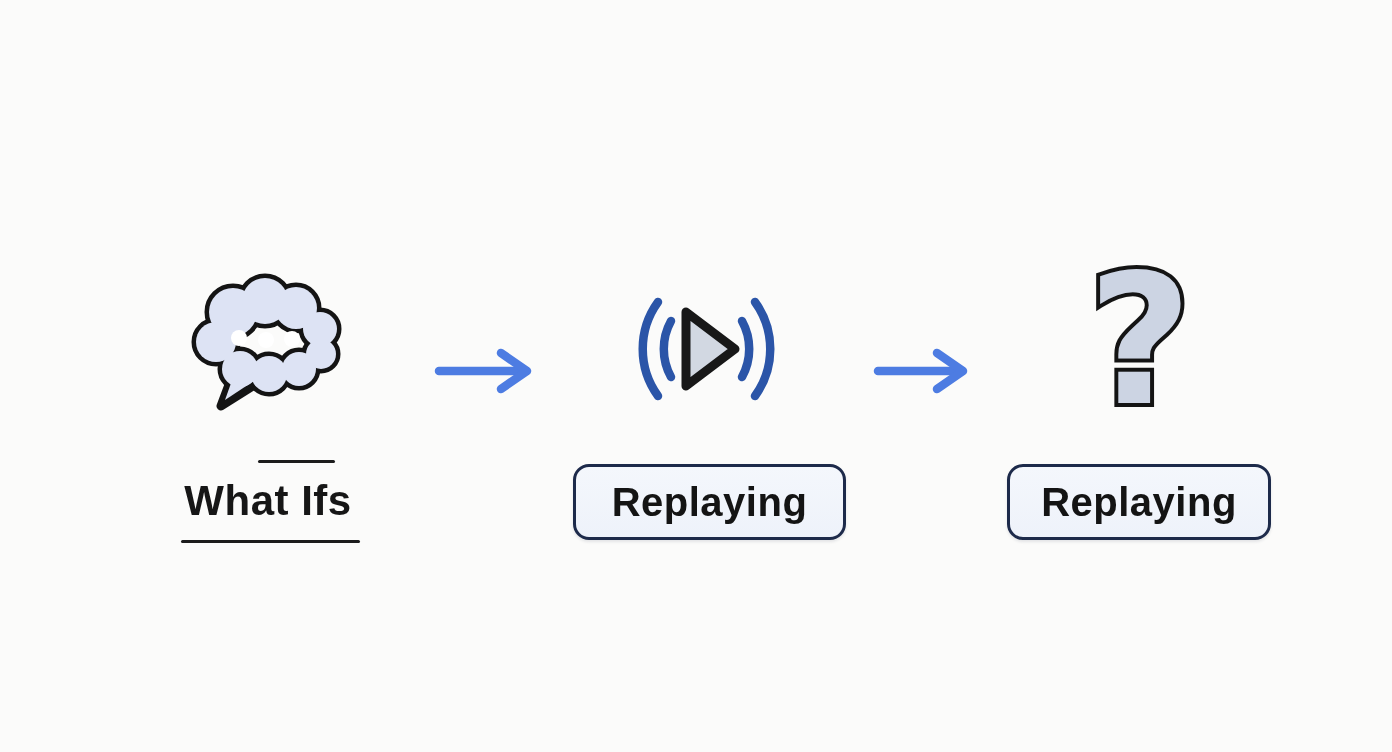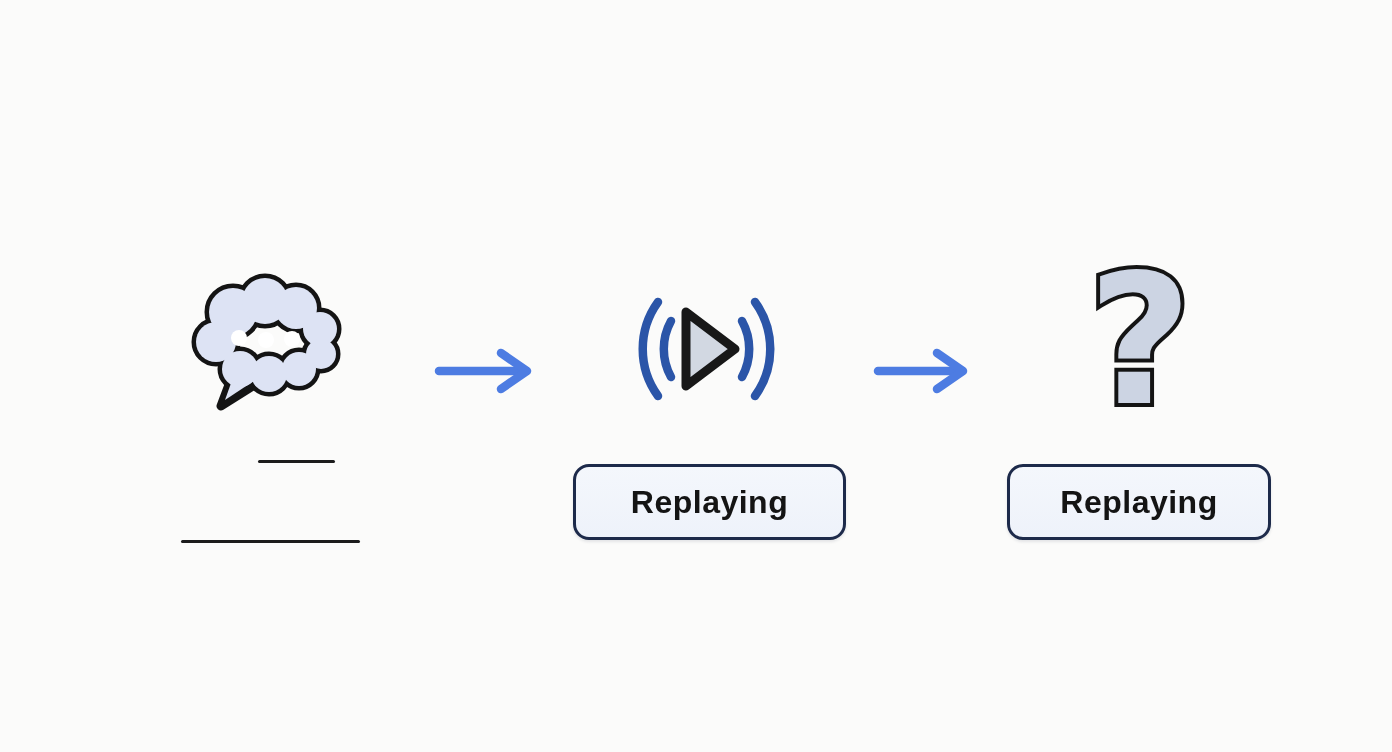--- a/index.html
+++ b/index.html
@@ -52,21 +52,21 @@
   
   .label-box{
     position:absolute;
     box-sizing:border-box;
     height:76px;
     border:3.5px solid #1d2a4a;
     border-radius:16px;
     background:linear-gradient(180deg,#f4f7fc 0%,#eef2fa 100%);
     box-shadow:0 2px 3px rgba(20,30,60,0.10);
     display:flex;align-items:center;justify-content:center;
-    font-size:32px;font-weight:700;color:#141414;
+    font-size:40px;font-weight:700;color:#141414;
     letter-spacing:0.5px;
   }
   .box-replaying{left:573px;top:464px;width:273px;}
   .box-indecision{left:1007px;top:464px;width:264px;}
 </style>
 </head>
 <body>
 
 <div class="stage">
 
@@ -128,20 +128,21 @@
       <path d="M 67 7 L 93 25 L 67 43"></path>
     </g>
   </svg>
 
   <svg class="icon-svg qm-icon" width="110" height="155" viewBox="0 0 110 155" aria-hidden="true">
     <text class="qm-text" x="55" y="145" text-anchor="middle" font-size="180" fill="#ccd4e3" stroke="#141414" stroke-width="8">?</text>
   </svg>
 
   <div class="whatifs-wrap">
     <div class="rule rule-top"></div>
+    <div class="whatifs-label">What Ifs</div>
     <div class="rule rule-bottom"></div>
   </div>
 
   <div class="label-box box-replaying">
     <span>Replaying</span>
   </div>
 
   <div class="label-box box-indecision">
     <span>Replaying</span>
   </div>

